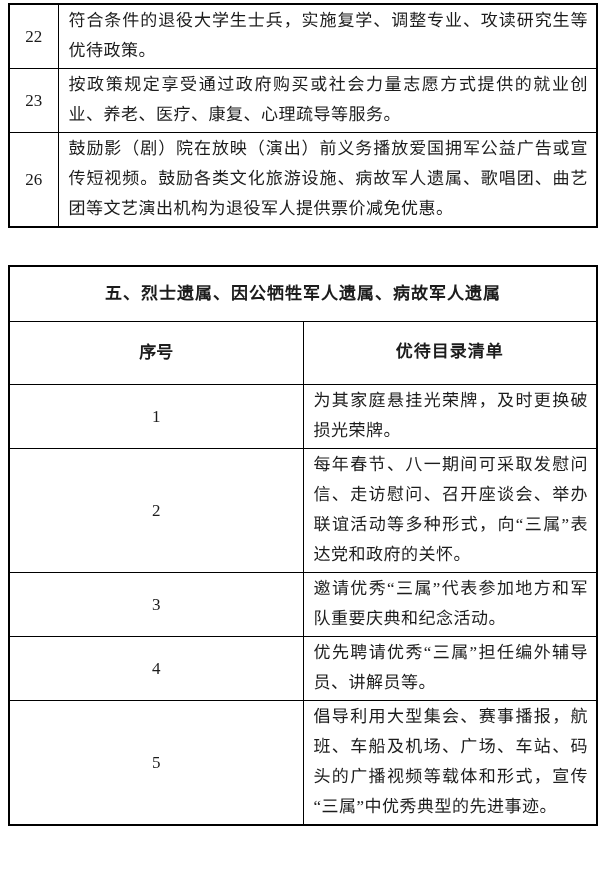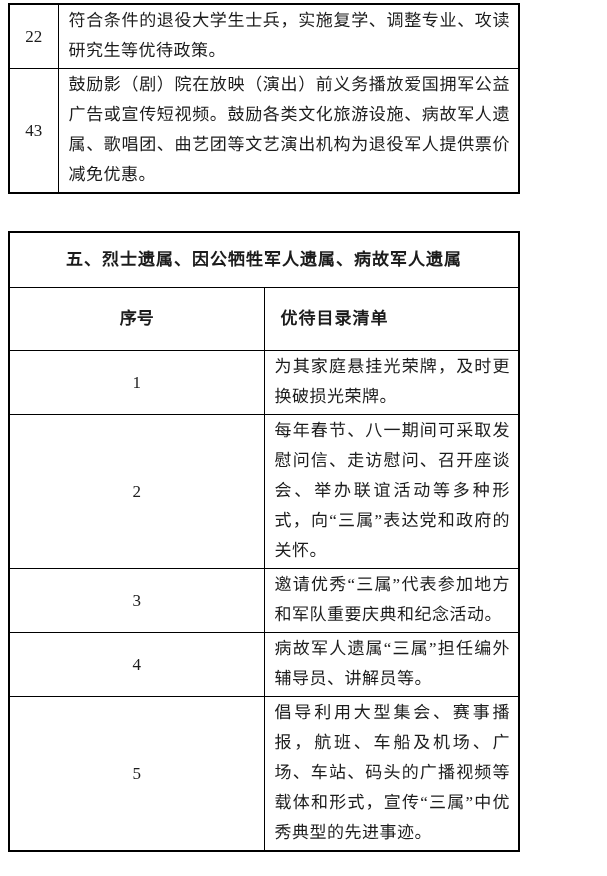--- a/index.html
+++ b/index.html
@@ -11,21 +11,21 @@
   body {
     padding-top: 3px;
     font-family: "Liberation Serif", "DejaVu Serif", serif;
     color: #1c1c1c;
     height: 873px;
     box-sizing: border-box;
   }
   table.doc-table {
     border-collapse: collapse;
     table-layout: fixed;
-    width: 512px;
+    width: 590px;
     margin-left: 8px;
     border: 2px solid #000;
   }
   table.doc-table td, table.doc-table th {
     border: 1px solid #000;
     font-size: 17px;
     line-height: 30px;
     vertical-align: middle;
     box-sizing: border-box;
   }
@@ -55,37 +55,41 @@
     padding: 12px;
   }
   tr.header-row td { height: 38px; font-weight: bold; padding: 16px; }
   td.header-num {
     width: 49px;
     text-align: center;
     font-size: 17px;
     font-family: "Liberation Sans", "DejaVu Sans", sans-serif;
   }
   td.header-list {
-    text-align: left;
+    text-align: center;
     font-size: 17px;
     letter-spacing: 1px;
-    font-family: Liberation Sans, sans-serif;
+    font-family: Liberation Mono, monospace;
   }
 </style>
 </head>
 <body>
 
 <table class="doc-table" id="table1">
   <tbody>
     <tr class="lines-2">
       <td class="num-cell">22</td>
       <td class="text-cell">符合条件的退役大学生士兵，实施复学、调整专业、攻读研究生等优待政策。</td>
     </tr>
+    <tr class="lines-2">
+      <td class="num-cell">23</td>
+      <td class="text-cell">按政策规定享受通过政府购买或社会力量志愿方式提供的就业创业、养老、医疗、康复、心理疏导等服务。</td>
+    </tr>
     <tr class="lines-3">
-      <td class="num-cell">43</td>
+      <td class="num-cell">26</td>
       <td class="text-cell">鼓励影（剧）院在放映（演出）前义务播放爱国拥军公益广告或宣传短视频。鼓励各类文化旅游设施、病故军人遗属、歌唱团、曲艺团等文艺演出机构为退役军人提供票价减免优惠。</td>
     </tr>
   </tbody>
 </table>
 
 <table class="doc-table" id="table2">
   <tbody>
     <tr>
       <td class="title-cell" colspan="2">五、烈士遗属、因公牺牲军人遗属、病故军人遗属</td>
     </tr>
@@ -100,21 +104,21 @@
     <tr class="lines-2">
       <td class="num-cell">2</td>
       <td class="text-cell">每年春节、八一期间可采取发慰问信、走访慰问、召开座谈会、举办联谊活动等多种形式，向“三属”表达党和政府的关怀。</td>
     </tr>
     <tr class="lines-1">
       <td class="num-cell">3</td>
       <td class="text-cell">邀请优秀“三属”代表参加地方和军队重要庆典和纪念活动。</td>
     </tr>
     <tr class="lines-1">
       <td class="num-cell">4</td>
-      <td class="text-cell">病故军人遗属“三属”担任编外辅导员、讲解员等。</td>
+      <td class="text-cell">优先聘请优秀“三属”担任编外辅导员、讲解员等。</td>
     </tr>
     <tr class="lines-3">
       <td class="num-cell">5</td>
       <td class="text-cell">倡导利用大型集会、赛事播报，航班、车船及机场、广场、车站、码头的广播视频等载体和形式，宣传“三属”中优秀典型的先进事迹。</td>
     </tr>
 
   </tbody>
 </table>
 
 </body></html>

